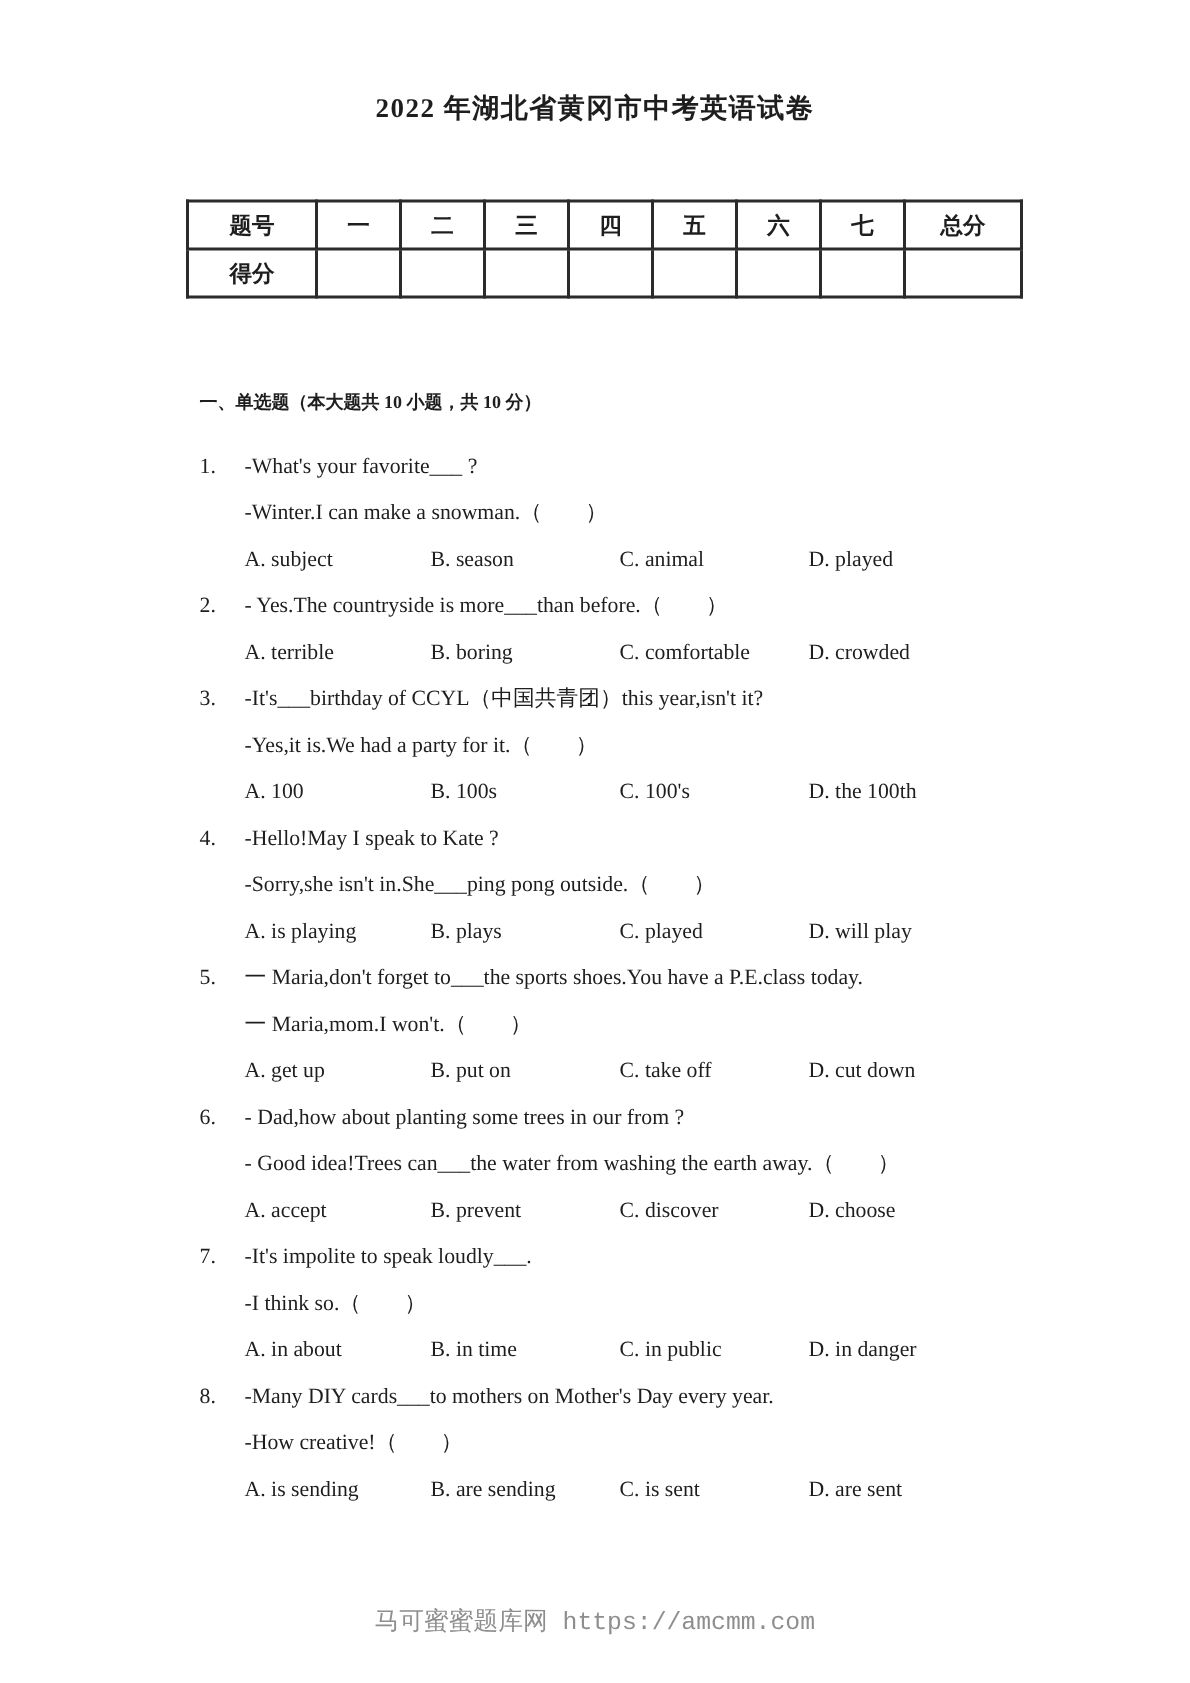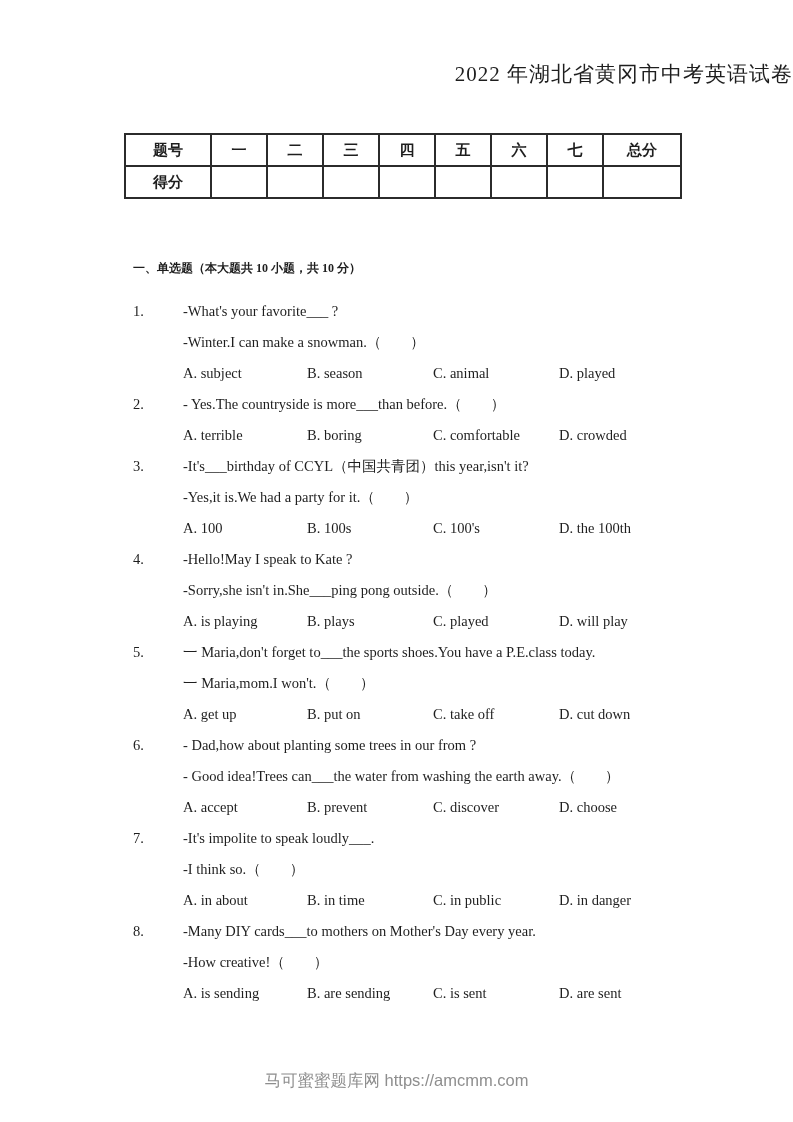--- a/index.html
+++ b/index.html
@@ -9,23 +9,23 @@
     height: 1122px;
     background: #ffffff;
     font-family: "Liberation Serif", "DejaVu Serif", serif;
     color: #1e1e1e;
     overflow: hidden;
   }
   .title {
     position: absolute;
     top: 60px; left: 0; right: 0;
     margin: 0;
-    text-align: right;
-    font-size: 21px;
-    font-weight: 400;
+    text-align: center;
+    font-size: 18px;
+    font-weight: 700;
     letter-spacing: 1px;
   }
   .score-table {
     position: absolute;
     left: 124px; top: 133px;
     border-collapse: collapse;
     table-layout: fixed;
   }
   .score-table td {
     border: 2px solid #2b2b2b;
@@ -50,37 +50,37 @@
     left: 133px; top: 296px;
     width: 545px;
     font-size: 14.5px;
   }
   .question { display: flex; }
   .q-num {
     flex: 0 0 30px;
     width: 30px;
     line-height: 31px;
   }
-  .q-body { flex: 1; margin-left: 20px; }
+  .q-body { flex: 1; }
   .q-line {
     line-height: 31px;
     height: 31px;
     white-space: pre-wrap;
   }
   .options {
     display: grid;
     grid-template-columns: 124px 126px 126px auto;
     line-height: 31px;
     height: 31px;
   }
   .footer {
     position: absolute;
     left: 0; right: 0; top: 1070px;
     text-align: center;
-    font-family: Liberation Sans, sans-serif;
+    font-family: Liberation Mono, monospace;
     font-size: 16.5px;
     color: #8e8e8e;
   }
 </style>
 </head>
 <body>
 
 <div class="page">
   <h1 class="title">2022 年湖北省黄冈市中考英语试卷</h1>
 

